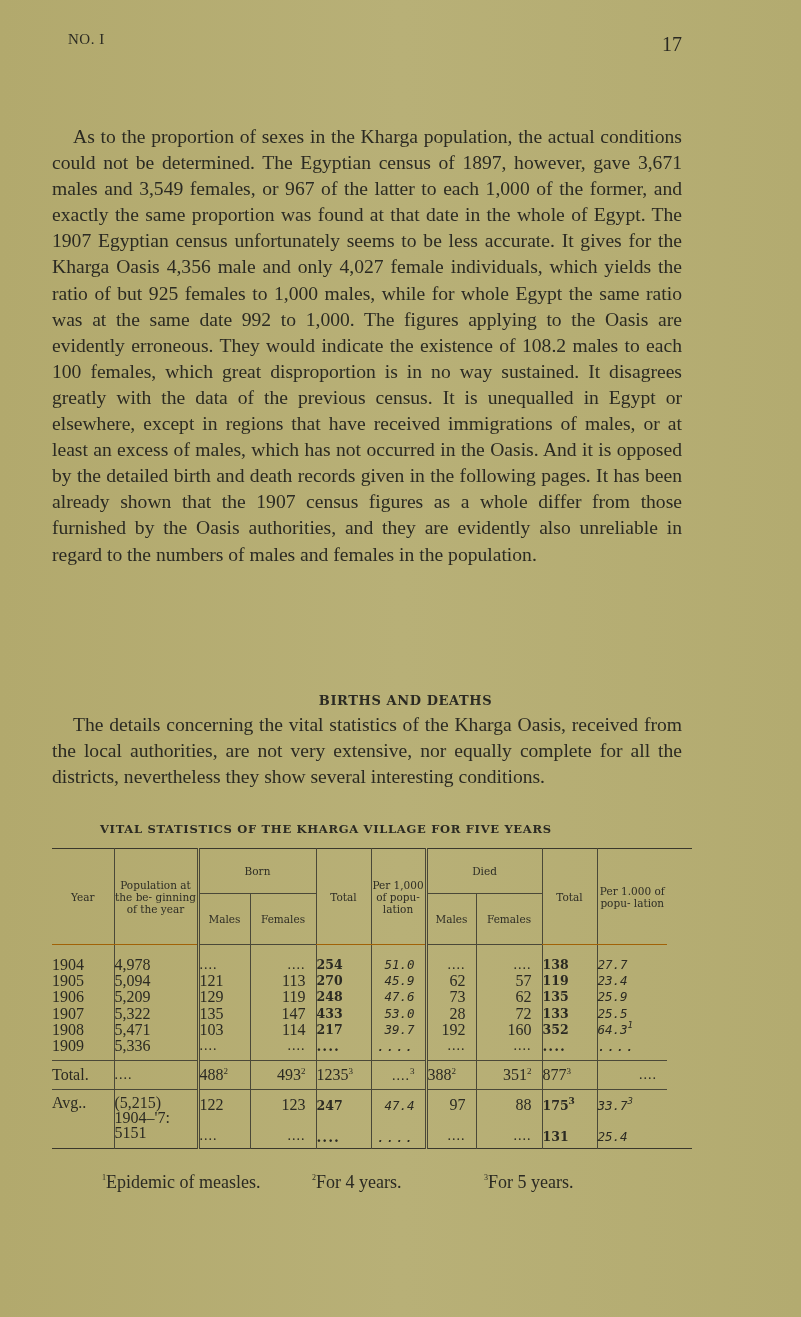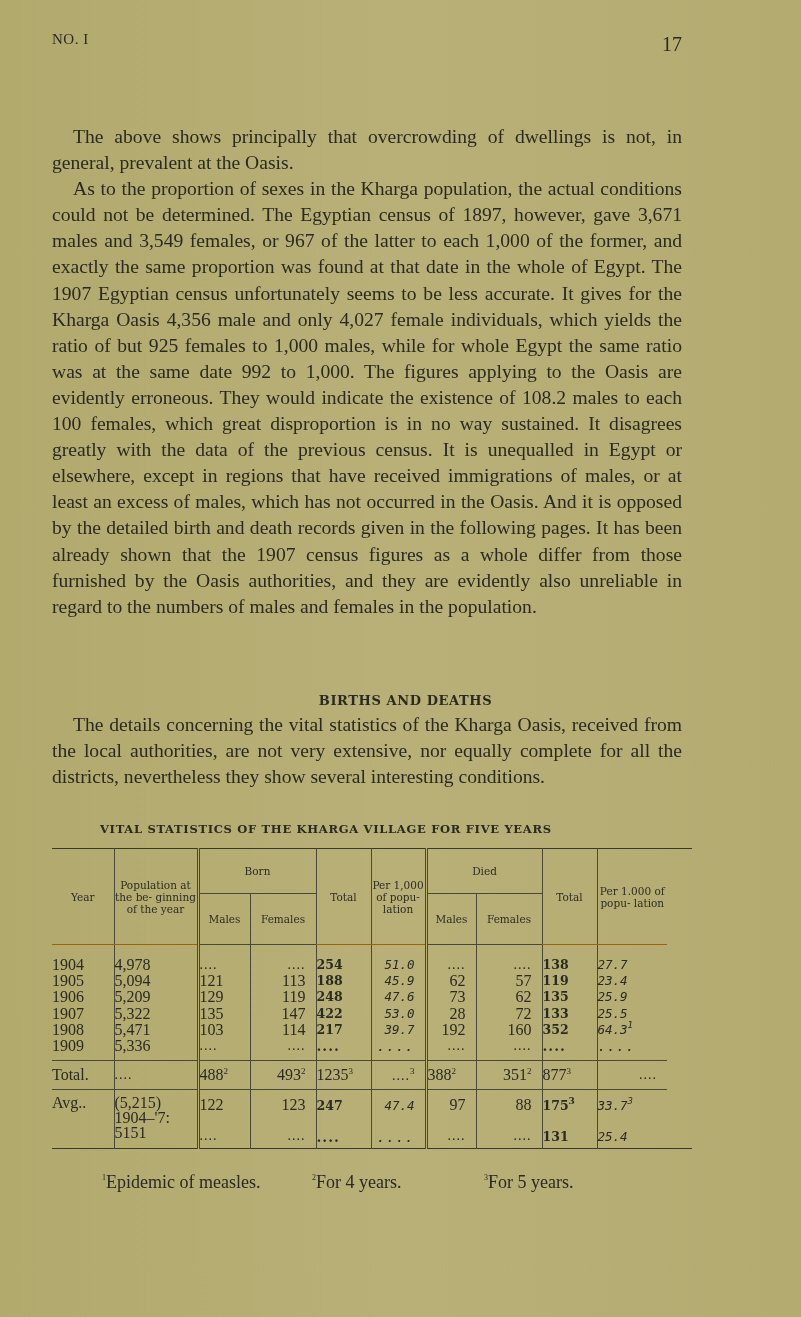--- a/index.html
+++ b/index.html
@@ -5,21 +5,21 @@
     html, body { margin: 0; padding: 0; }
     body {
       width: 801px; height: 1317px; overflow: hidden;
       background: #b5ad72;
       background: linear-gradient(90deg, #b2a96d 0%, #b8b077 50%, #b3ab70 100%);
       font-family: "Liberation Serif", "DejaVu Serif", serif;
       color: #2b2a22;
       position: relative;
     }
     .header { position: absolute; top: 22px; left: 52px; width: 640px; height: 30px; }
-    .hdr-no { position: absolute; left: 0; top: 9px; font-size: 15px; letter-spacing: 0.5px; }
+    .hdr-no { position: absolute; left: 16px; top: 9px; font-size: 15px; letter-spacing: 0.5px; }
     .hdr-title { position: absolute; left: 132px; top: 5px; font-size: 15.5px; letter-spacing: 0.8px; }
     .hdr-page { position: absolute; left: 610px; top: 11px; font-size: 20px; }
 
     .body-text {
       position: absolute; left: 52px; top: 124px; width: 630px;
       font-size: 19.6px; line-height: 26.1px; text-align: justify;
       text-align-last: left;
     }
     .body-text p { margin: 0; text-indent: 21px; }
 
@@ -84,21 +84,20 @@
   </style>
 </head>
 <body>
 
 <div class="header">
   <span class="hdr-no">NO. I</span>
   <span class="hdr-page">17</span>
 </div>
 
 <div class="body-text">
-  <p>The above shows principally that overcrowding of dwellings is not, in general, prevalent at the Oasis.</p>
   <p>As to the proportion of sexes in the Kharga population, the actual conditions could not be determined. The Egyptian census of 1897, however, gave 3,671 males and 3,549 females, or 967 of the latter to each 1,000 of the former, and exactly the same proportion was found at that date in the whole of Egypt. The 1907 Egyptian census unfortunately seems to be less accurate. It gives for the Kharga Oasis 4,356 male and only 4,027 female individuals, which yields the ratio of but 925 females to 1,000 males, while for whole Egypt the same ratio was at the same date 992 to 1,000. The figures applying to the Oasis are evidently erroneous. They would indicate the existence of 108.2 males to each 100 females, which great disproportion is in no way sustained. It disagrees greatly with the data of the previous census. It is unequalled in Egypt or elsewhere, except in regions that have received immigrations of males, or at least an excess of males, which has not occurred in the Oasis. And it is opposed by the detailed birth and death records given in the following pages. It has been already shown that the 1907 census figures as a whole differ from those furnished by the Oasis authorities, and they are evidently also unreliable in regard to the numbers of males and females in the population.</p>
 </div>
 
 <div class="section-head">BIRTHS AND DEATHS</div>
 
 <div class="body-text2">
   <p>The details concerning the vital statistics of the Kharga Oasis, received from the local authorities, are not very extensive, nor equally complete for all the districts, nevertheless they show several interesting conditions.</p>
 </div>
 
 <div class="table-title">VITAL STATISTICS OF THE KHARGA VILLAGE FOR FIVE YEARS</div>
@@ -164,23 +163,23 @@
     <td class="c vals r os">
       <span class="cell-line dots">....</span>
       <span class="cell-line">113</span>
       <span class="cell-line">119</span>
       <span class="cell-line">147</span>
       <span class="cell-line">114</span>
       <span class="cell-line dots">....</span>
     </td>
     <td class="c vals cen bold-num">
       <span class="cell-line">254</span>
-      <span class="cell-line">188</span>
+      <span class="cell-line">270</span>
       <span class="cell-line">248</span>
-      <span class="cell-line">422</span>
+      <span class="cell-line">433</span>
       <span class="cell-line">217</span>
       <span class="cell-line dots">....</span>
     </td>
     <td class="c vals r ital-num">
       <span class="cell-line">51.0</span>
       <span class="cell-line">45.9</span>
       <span class="cell-line">47.6</span>
       <span class="cell-line">53.0</span>
       <span class="cell-line">39.7</span>
       <span class="cell-line dots">....</span>

